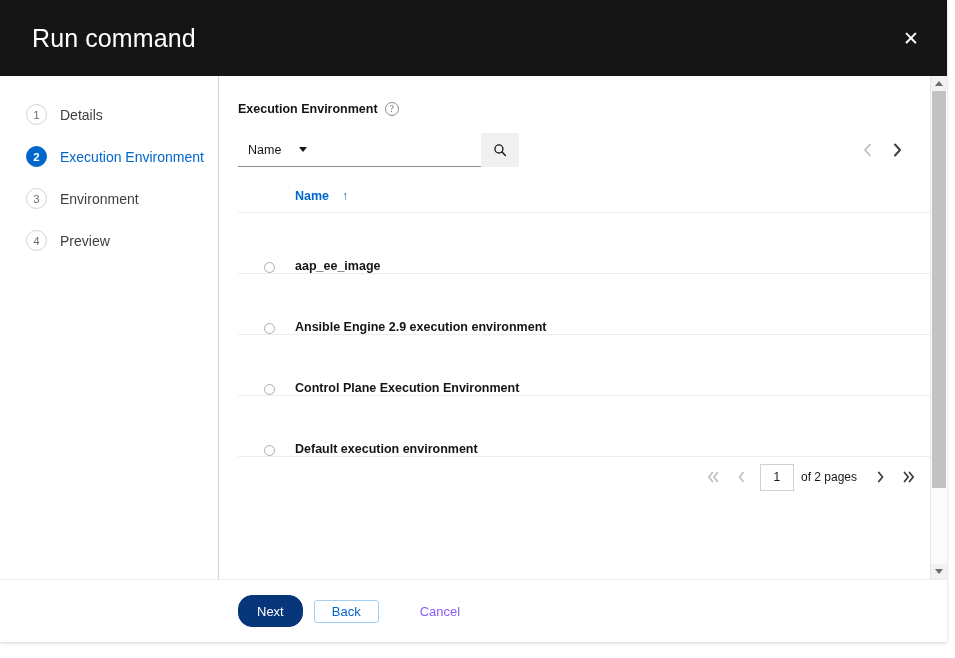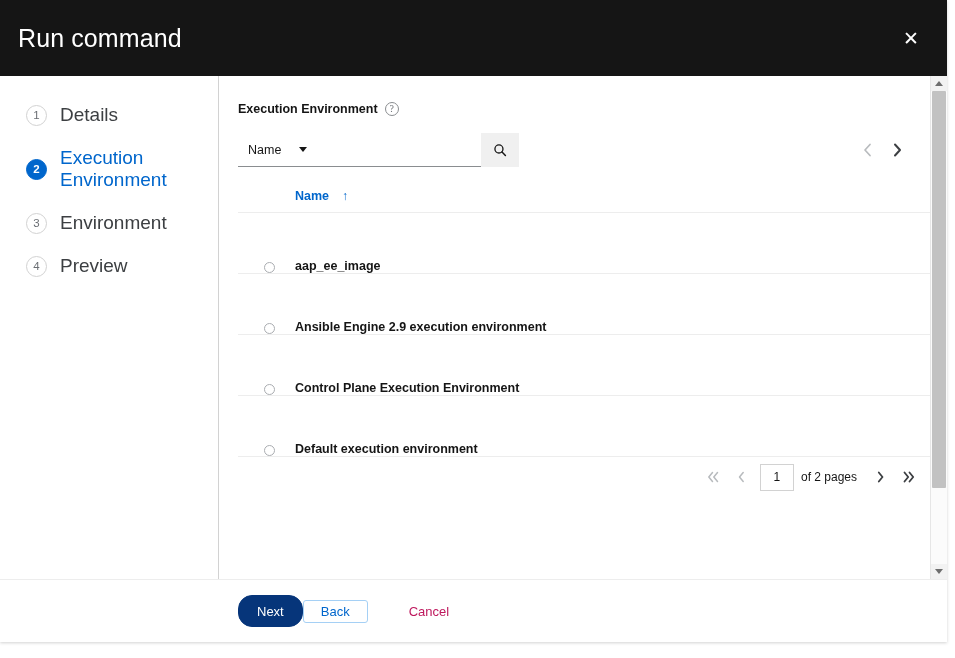--- a/index.html
+++ b/index.html
@@ -34,21 +34,21 @@
     flex: 0 0 76px;
     display: flex;
     align-items: center;
     position: relative;
   }
   .modal-title {
     color: #ffffff;
     font-size: 25px;
     font-weight: 400;
     letter-spacing: .1px;
-    padding-left: 18px;
+    padding-left: 32px;
   }
   .close-button {
     position: absolute;
     right: 18px;
     top: 50%;
     transform: translateY(-50%);
     width: 36px;
     height: 36px;
     display: flex;
     align-items: center;
@@ -102,21 +102,21 @@
     box-sizing: border-box;
   }
   .nav-item.active .step-badge {
     background: #0066cc;
     border-color: #0066cc;
     color: #ffffff;
     font-weight: 600;
   }
   .nav-label {
     margin-left: 13px;
-    font-size: 19px;
+    font-size: 14px;
     color: #3c3f42;
   }
   .nav-item.active .nav-label {
     color: #0066cc;
   }
 
   
   .wizard-main {
     flex: 1 1 auto;
     position: relative;
@@ -392,25 +392,26 @@
     height: 32px;
     padding: 0 18px;
   }
   .btn-secondary {
     background: #ffffff;
     color: #0066cc;
     border: 1px solid #a5d0f5;
     border-radius: 3px;
     height: 23px;
     padding: 0 17px;
+    margin-left: 11px;
   }
   .btn-link {
     background: transparent;
     border: none;
-    color: #be185d;
+    color: #8b5cf6;
     height: 32px;
     padding: 0 8px;
     margin-left: 33px;
   }
 </style>
 </head>
 <body>
 
 <div class="wizard-modal">
 

